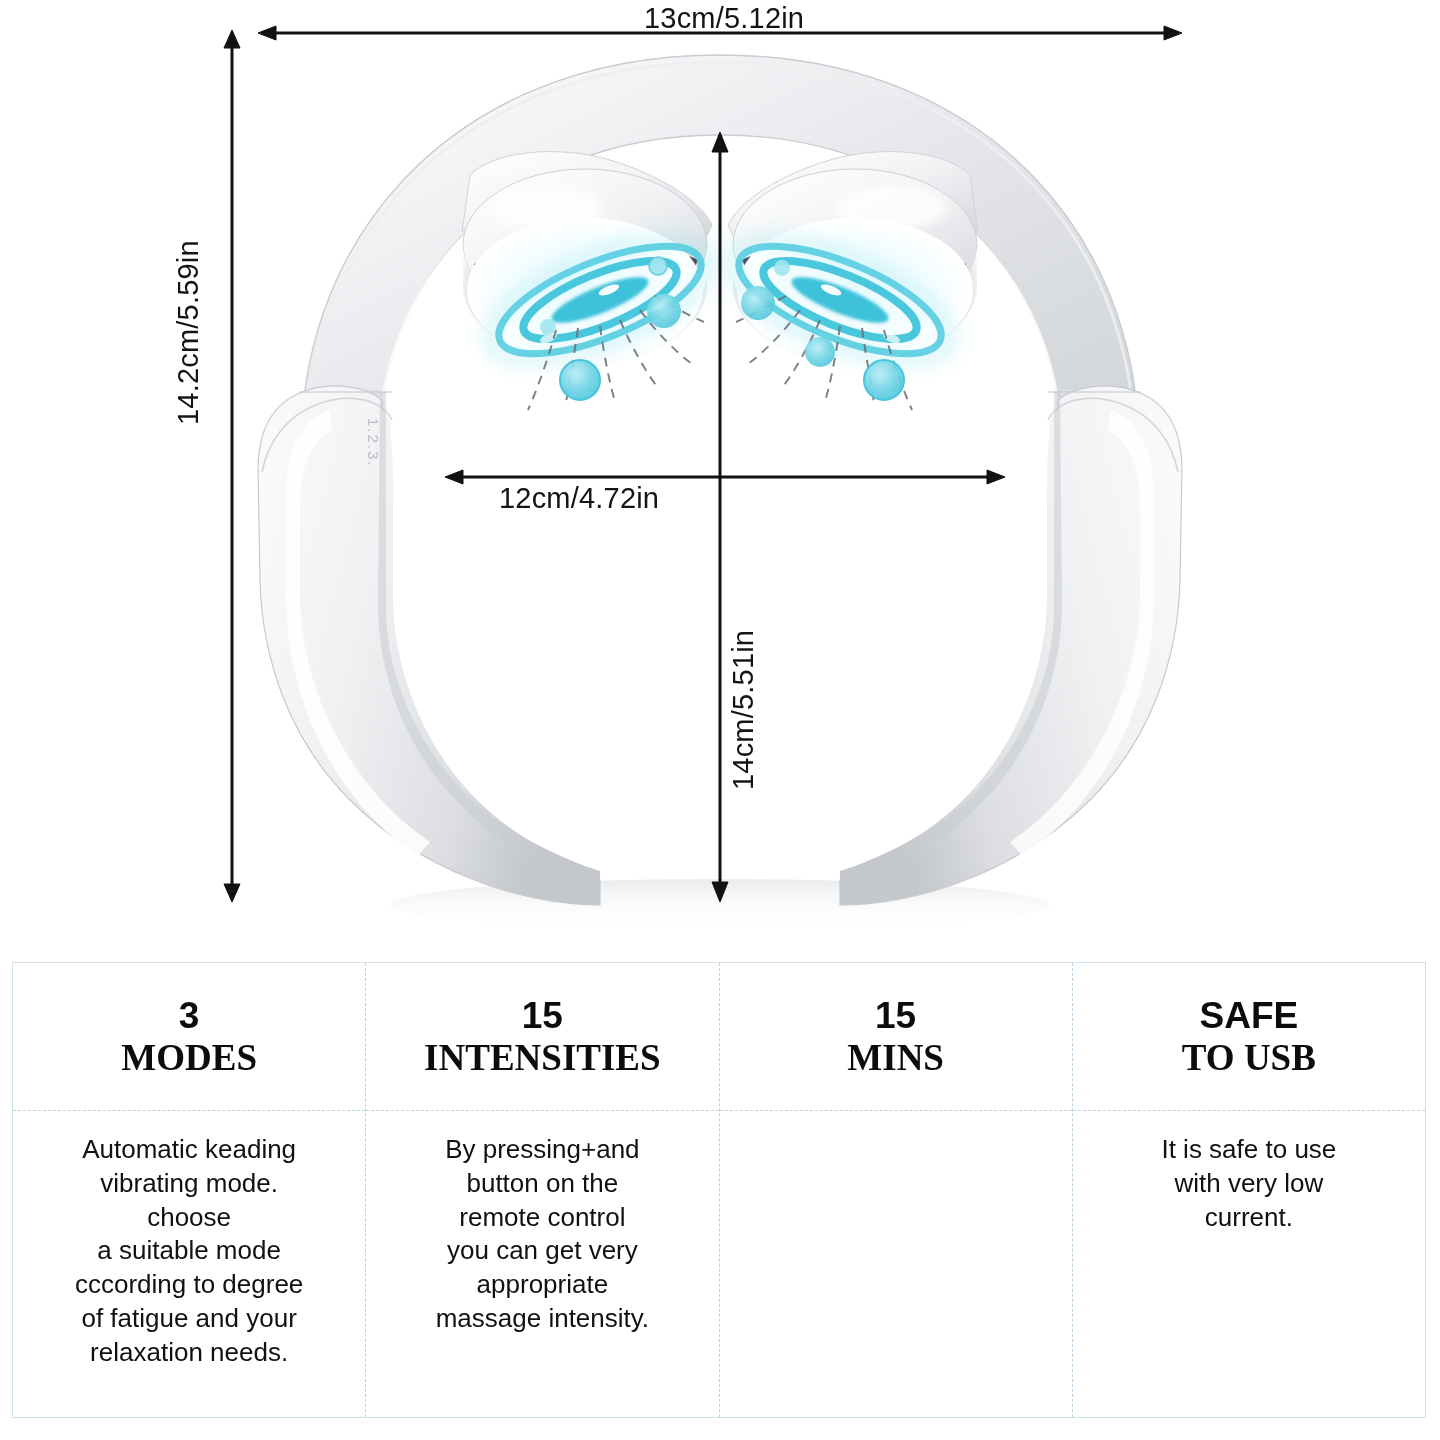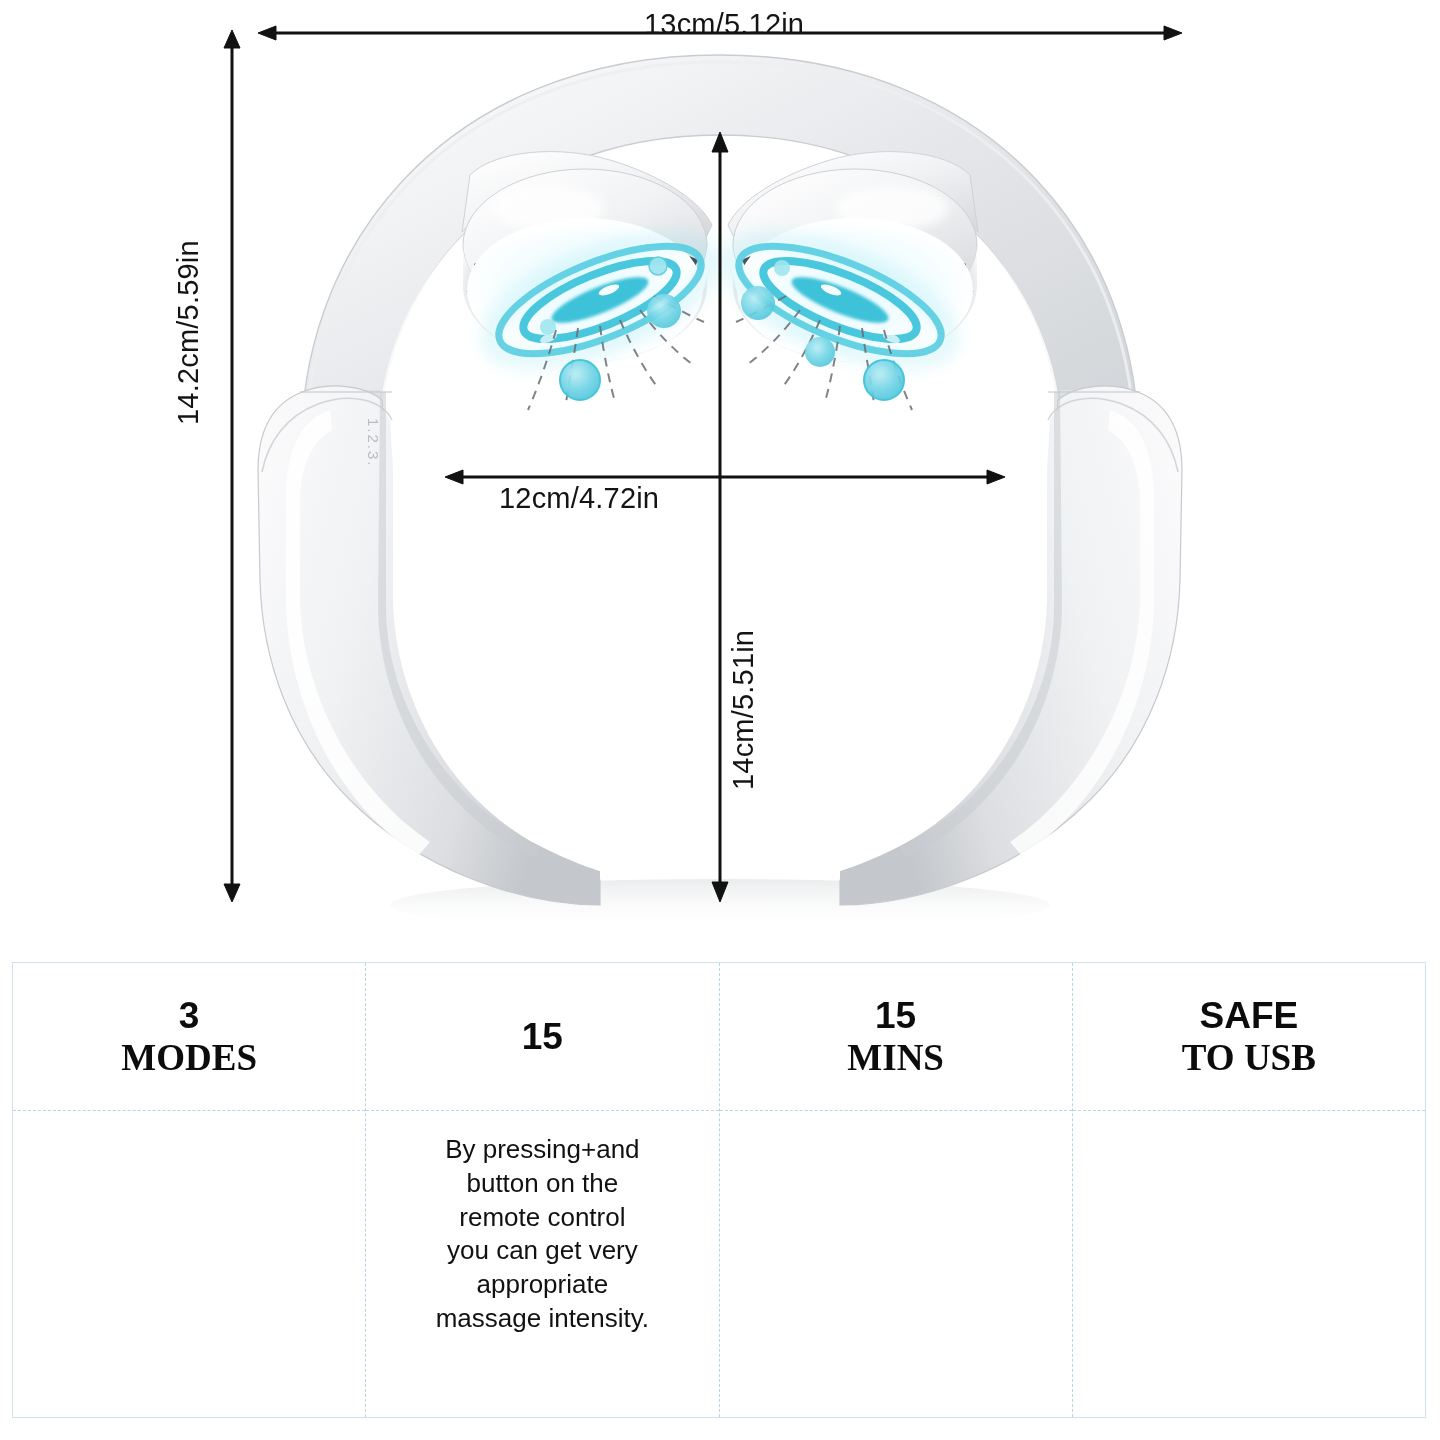--- a/index.html
+++ b/index.html
@@ -17,21 +17,21 @@
 
   .dim-label {
     position: absolute;
     color: #141414;
     font-size: 29px;
     font-weight: 400;
     letter-spacing: 0.2px;
     white-space: nowrap;
     font-family: "Liberation Sans", sans-serif;
   }
-  .dim-top   { left: 644px; top: 8px; text-align: center; }
+  .dim-top   { left: 644px; top: 2px; text-align: center; }
   .dim-mid   { left: 499px; top: 482px; }
   .dim-left  { left: 172px; top: 425px; transform: rotate(-90deg); transform-origin: left top; }
   .dim-right { left: 727px; top: 790px; transform: rotate(-90deg); transform-origin: left top; }
 
   
   .spec-table {
     position: absolute;
     left: 12px; top: 962px;
     width: 1414px; height: 456px;
     display: flex;
@@ -360,25 +360,33 @@
     <div class="dim-label dim-right">14cm/5.51in</div>
   </div>
 
   <div class="spec-table">
 
     <div class="spec-col">
       <div class="spec-head">
         <div class="num">3</div>
         <div class="unit">MODES</div>
       </div>
+      <div class="spec-body">Automatic keading
+vibrating mode.
+choose
+a suitable mode
+cccording to degree
+of fatigue and your
+relaxation needs.</div>
     </div>
 
     <div class="spec-col">
       <div class="spec-head">
         <div class="num">15</div>
+        <div class="unit">INTENSITIES</div>
       </div>
       <div class="spec-body">By pressing+and
 button on the
 remote control
 you can get very
 appropriate
 massage intensity.</div>
     </div>
 
 
@@ -387,17 +395,20 @@
         <div class="num">15</div>
         <div class="unit">MINS</div>
       </div>
     </div>
 
     <div class="spec-col">
       <div class="spec-head">
         <div class="num">SAFE</div>
         <div class="unit">TO USB</div>
       </div>
+      <div class="spec-body">It is safe to use
+with very low
+current.</div>
     </div>
 
   </div>
 
 </div>
 
 </body></html>

